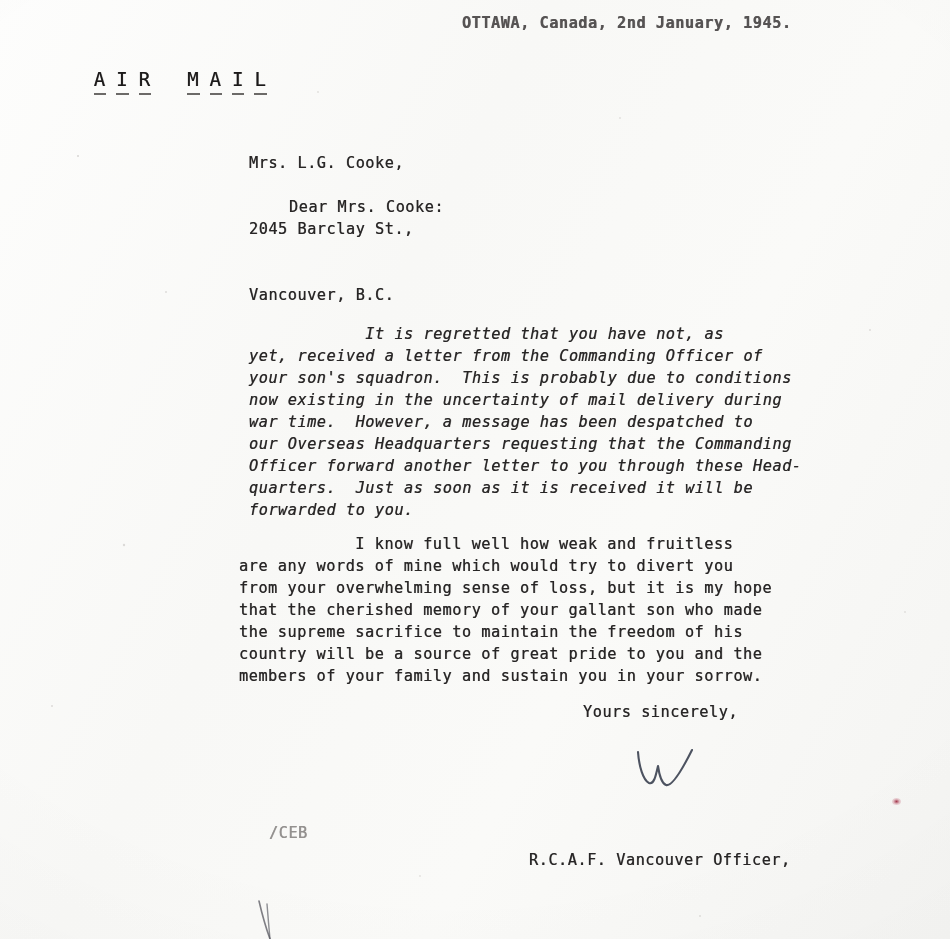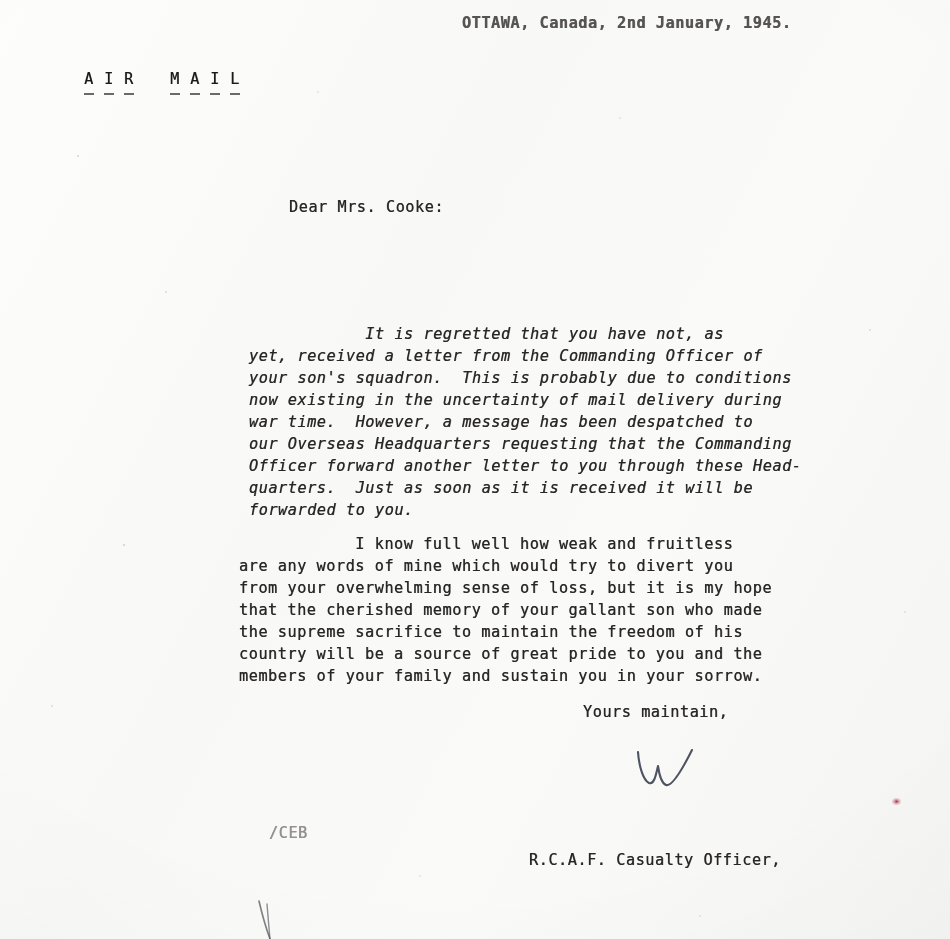--- a/index.html
+++ b/index.html
@@ -55,21 +55,21 @@
 
   #datum {
     left: 462px;
     top: 12px;
     font-weight: bold;
   }
 
   #airmail {
     left: 40px;
     top: 46px;
-    font-size: 15px;
+    font-size: 19px;
     letter-spacing: 2px;
   }
   #airmail .am-letter {
     display: inline-block;
     position: relative;
     margin-right: 9px;
   }
   #airmail .am-letter::after {
     content: "";
     position: absolute;
@@ -140,20 +140,25 @@
     <circle cx="905" cy="612" r="0.9" fill="#c7c4c1"></circle>
     <circle cx="52" cy="706" r="1.0" fill="#c0bdba"></circle>
   </svg>
 
   <div class="typed ink-light" id="datum">OTTAWA, Canada, 2nd January, 1945.</div>
 
   <div id="airmail" class="typed ink-dark">
     <span class="am-letter">A</span><span class="am-letter">I</span><span class="am-letter">R</span><span class="am-gap"></span><span class="am-letter">M</span><span class="am-letter">A</span><span class="am-letter">I</span><span class="am-letter">L</span>
   </div>
 
+  <div class="typed" id="address">
+    <div>Mrs. L.G. Cooke,</div>
+    <div>2045 Barclay St.,</div>
+    <div>Vancouver, B.C.</div>
+  </div>
 
   <div class="typed" id="salutation">Dear Mrs. Cooke:</div>
 
 
   <div class="typed" id="para2">            It is regretted that you have not, as
 yet, received a letter from the Commanding Officer of
 your son's squadron.  This is probably due to conditions
 now existing in the uncertainty of mail delivery during
 war time.  However, a message has been despatched to
 our Overseas Headquarters requesting that the Commanding
@@ -162,28 +167,28 @@
 forwarded to you.</div>
 
   <div class="typed" id="para3">            I know full well how weak and fruitless
 are any words of mine which would try to divert you
 from your overwhelming sense of loss, but it is my hope
 that the cherished memory of your gallant son who made
 the supreme sacrifice to maintain the freedom of his
 country will be a source of great pride to you and the
 members of your family and sustain you in your sorrow.</div>
 
-  <div class="typed" id="closing">Yours maintain,</div>
+  <div class="typed" id="closing">Yours sincerely,</div>
 
   <svg id="signature" viewBox="0 0 92 56">
     <path d="M8 10 C 9 24, 13 38, 19 41 C 24 43, 26 33, 28 24 C 29 31, 31 41, 36 43 C 42 45, 52 28, 62 8" fill="none" stroke="#3a4050" stroke-width="2.1" stroke-linecap="round" stroke-linejoin="round" opacity="0.9"></path>
   </svg>
 
   <div class="typed" id="signoff">
-    <div>R.C.A.F. Casualty Officer,</div>
+    <div>R.C.A.F. Vancouver Officer,</div>
   </div>
 
   <div class="typed" id="typist-ref">/CEB</div>
 
   <svg id="stray-mark" viewBox="0 0 40 44">
     <path d="M9 3 C 12 16, 16 30, 20 41" fill="none" stroke="#55565e" stroke-width="1.6" stroke-linecap="round" opacity=".75"></path>
     <path d="M17 6 C 18 18, 19 31, 20 41" fill="none" stroke="#55565e" stroke-width="1.4" stroke-linecap="round" opacity=".65"></path>
   </svg>
 
   <div id="red-speck"></div>

